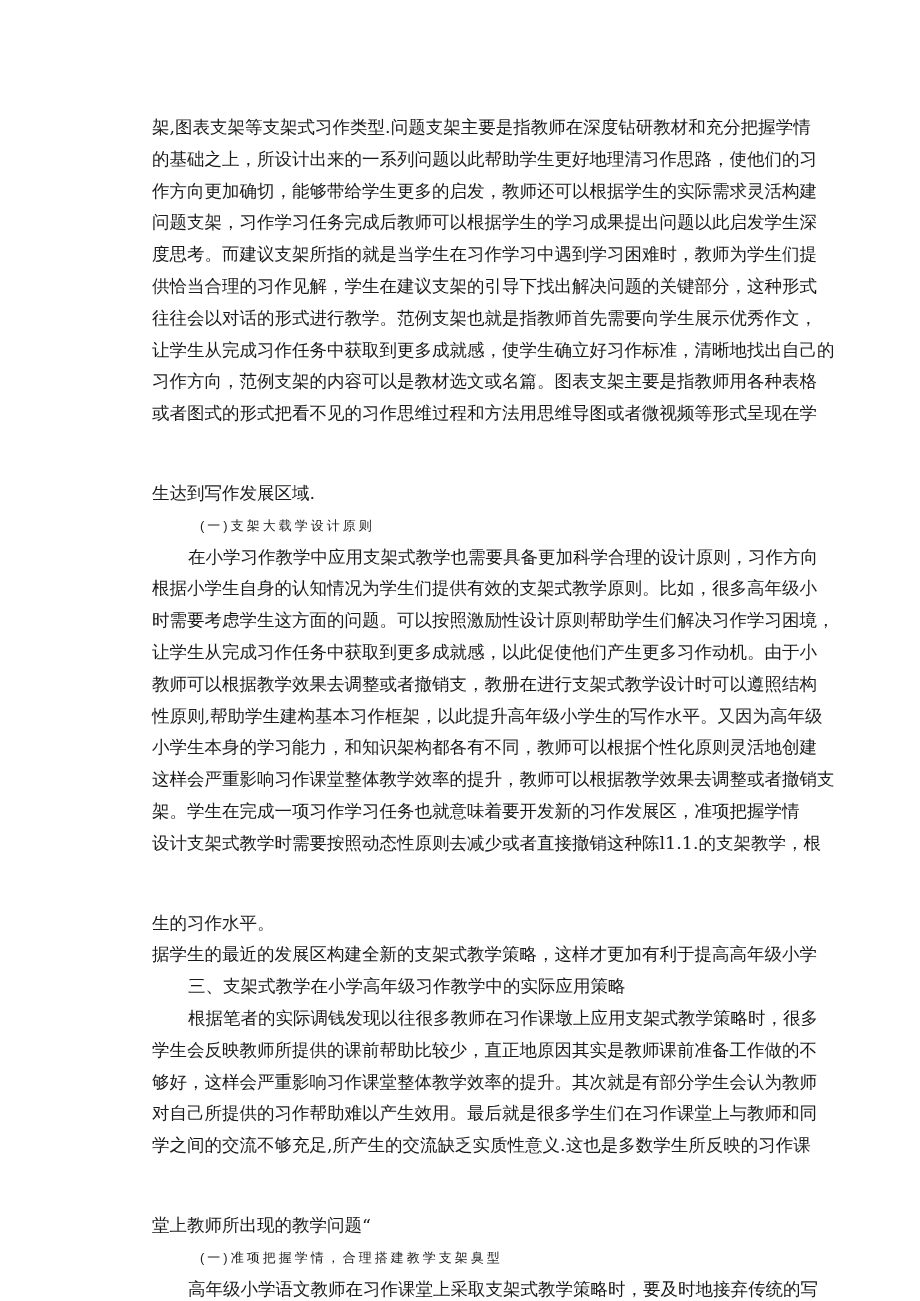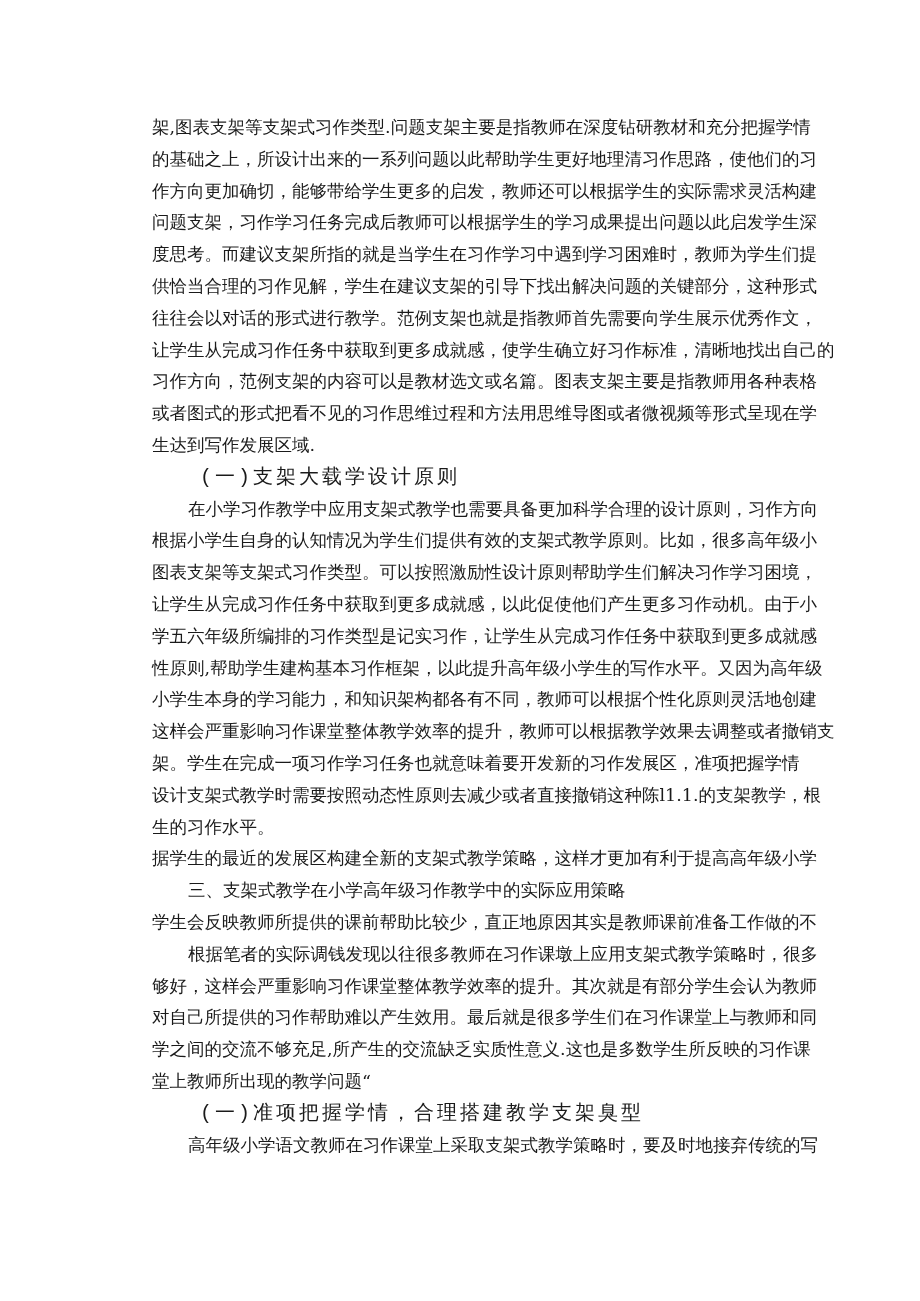--- a/index.html
+++ b/index.html
@@ -25,30 +25,31 @@
       height: 31.8px;
       line-height: 31.8px;
       font-size: 17.5px;
       white-space: nowrap;
       text-align: justify;
       text-align-last: justify;
       overflow: visible;
     }
     .line.last {
       text-align-last: left;
+      margin-top: 48px;
     }
     .indent {
       padding-left: 36px;
     }
     .heading-kai {
       padding-left: 48px;
       letter-spacing: 3px;
       text-align-last: left;
-      font-family: Liberation Mono, monospace;
-      font-size: 20px;
+      font-family: Liberation Sans, sans-serif;
+      font-size: 13px;
     }
     .heading-plain {
       padding-left: 36px;
       text-align-last: left;
     }
   </style>
 </head>
 <body>
 
 <div class="page">
@@ -65,37 +66,37 @@
     <div class="line">习作方向，范例支架的内容可以是教材选文或名篇。图表支架主要是指教师用各种表格</div>
     <div class="line">或者图式的形式把看不见的习作思维过程和方法用思维导图或者微视频等形式呈现在学</div>
     <div class="line last">生达到写作发展区域.</div>
   </div>
 
   <div class="line heading-kai">(一)支架大载学设计原则</div>
 
   <div>
     <div class="line indent">在小学习作教学中应用支架式教学也需要具备更加科学合理的设计原则，习作方向</div>
     <div class="line">根据小学生自身的认知情况为学生们提供有效的支架式教学原则。比如，很多高年级小</div>
-    <div class="line">图表支架等支架式习作类型。可以按照激励性设计原则帮助学生们解决习作学习困境，</div>
+    <div class="line">时需要考虑学生这方面的问题。可以按照激励性设计原则帮助学生们解决习作学习困境，</div>
     <div class="line">让学生从完成习作任务中获取到更多成就感，以此促使他们产生更多习作动机。由于小</div>
-    <div class="line">学五六年级所编排的习作类型是记实习作，让学生从完成习作任务中获取到更多成就感</div>
+    <div class="line">教师可以根据教学效果去调整或者撤销支，教册在进行支架式教学设计时可以遵照结构</div>
     <div class="line">性原则,帮助学生建构基本习作框架，以此提升高年级小学生的写作水平。又因为高年级</div>
     <div class="line">小学生本身的学习能力，和知识架构都各有不同，教师可以根据个性化原则灵活地创建</div>
     <div class="line">这样会严重影响习作课堂整体教学效率的提升，教师可以根据教学效果去调整或者撤销支</div>
     <div class="line">架。学生在完成一项习作学习任务也就意味着要开发新的习作发展区，准项把握学情</div>
     <div class="line">设计支架式教学时需要按照动态性原则去减少或者直接撤销这种陈l1.1.的支架教学，根</div>
     <div class="line last">生的习作水平。</div>
     <div class="line">据学生的最近的发展区构建全新的支架式教学策略，这样才更加有利于提高高年级小学</div>
   </div>
 
   <div class="line heading-plain">三、支架式教学在小学高年级习作教学中的实际应用策略</div>
 
   <div>
+    <div class="line indent">根据笔者的实际调钱发现以往很多教师在习作课墩上应用支架式教学策略时，很多</div>
     <div class="line">学生会反映教师所提供的课前帮助比较少，直正地原因其实是教师课前准备工作做的不</div>
-    <div class="line indent">根据笔者的实际调钱发现以往很多教师在习作课墩上应用支架式教学策略时，很多</div>
     <div class="line">够好，这样会严重影响习作课堂整体教学效率的提升。其次就是有部分学生会认为教师</div>
     <div class="line">对自己所提供的习作帮助难以产生效用。最后就是很多学生们在习作课堂上与教师和同</div>
     <div class="line">学之间的交流不够充足,所产生的交流缺乏实质性意义.这也是多数学生所反映的习作课</div>
     <div class="line last">堂上教师所出现的教学问题“</div>
   </div>
 
   <div class="line heading-kai">(一)准项把握学情，合理搭建教学支架臭型</div>
 
   <div>
     <div class="line indent">高年级小学语文教师在习作课堂上采取支架式教学策略时，要及时地接弃传统的写</div>

